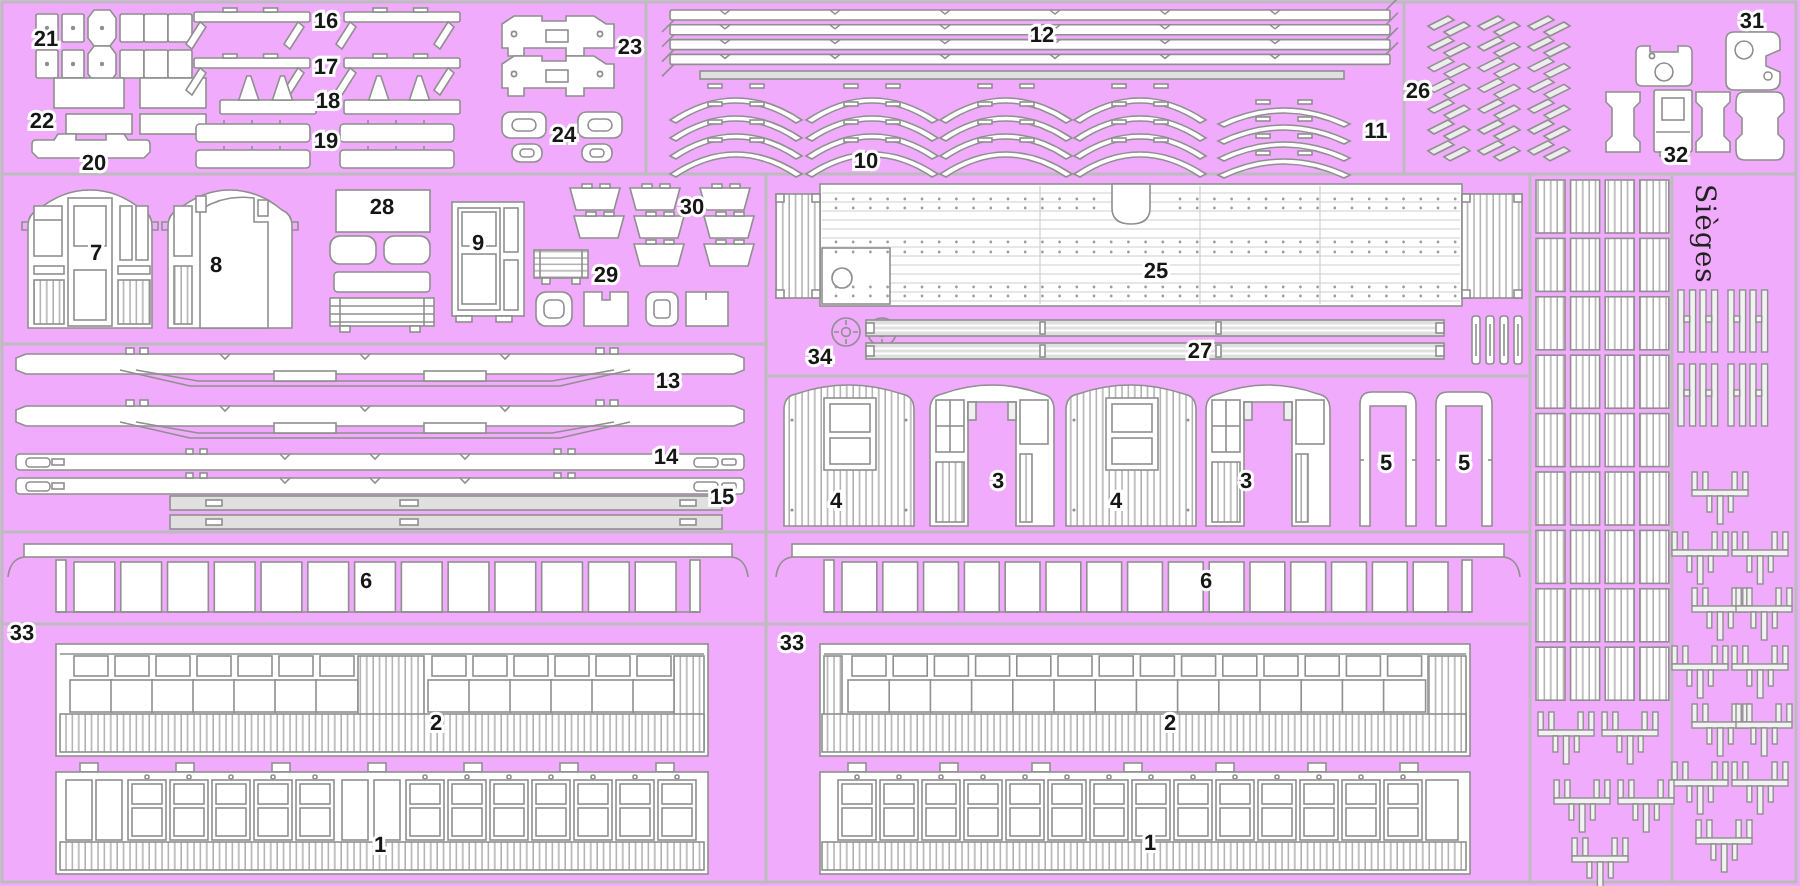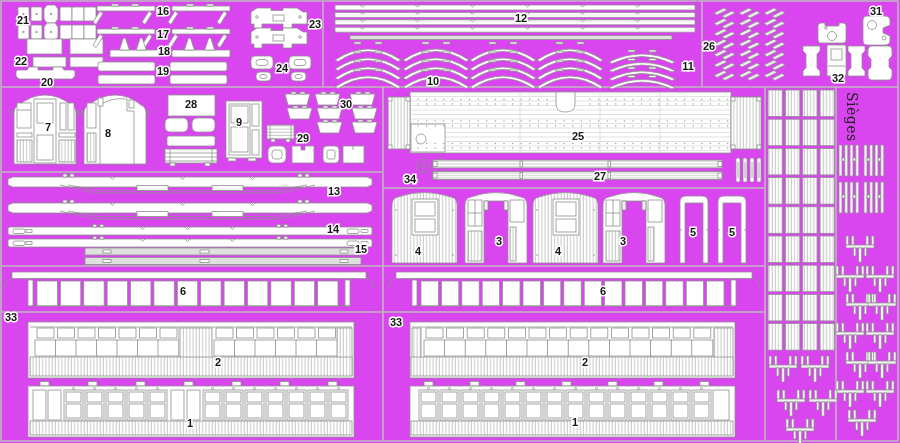--- a/index.html
+++ b/index.html
@@ -1,16 +1,16 @@
 <!DOCTYPE html>
 <html><head>
 <meta charset="utf-8">
 <style>
   html,body{margin:0;padding:0;background:#ffffff;}
-  .sheet{position:relative;width:900px;height:443px;background:#d946ef;overflow:hidden;
+  .sheet{position:relative;width:900px;height:443px;background:#f0abfc;overflow:hidden;
          font-family:"Liberation Sans",sans-serif;}
   .sheet svg{position:absolute;left:0;top:0;}
   .plbl{font-family:"Liberation Sans",sans-serif;font-weight:bold;font-size:11px;
         fill:#161616;stroke:#ffffff;stroke-width:3px;paint-order:stroke;}
   .sieges{position:absolute;left:844px;top:92px;height:60px;
           writing-mode:vertical-rl;font-family:"DejaVu Serif",serif;
           font-size:14px;color:#222;letter-spacing:0.5px;}
 </style>
 </head>
 <body>

